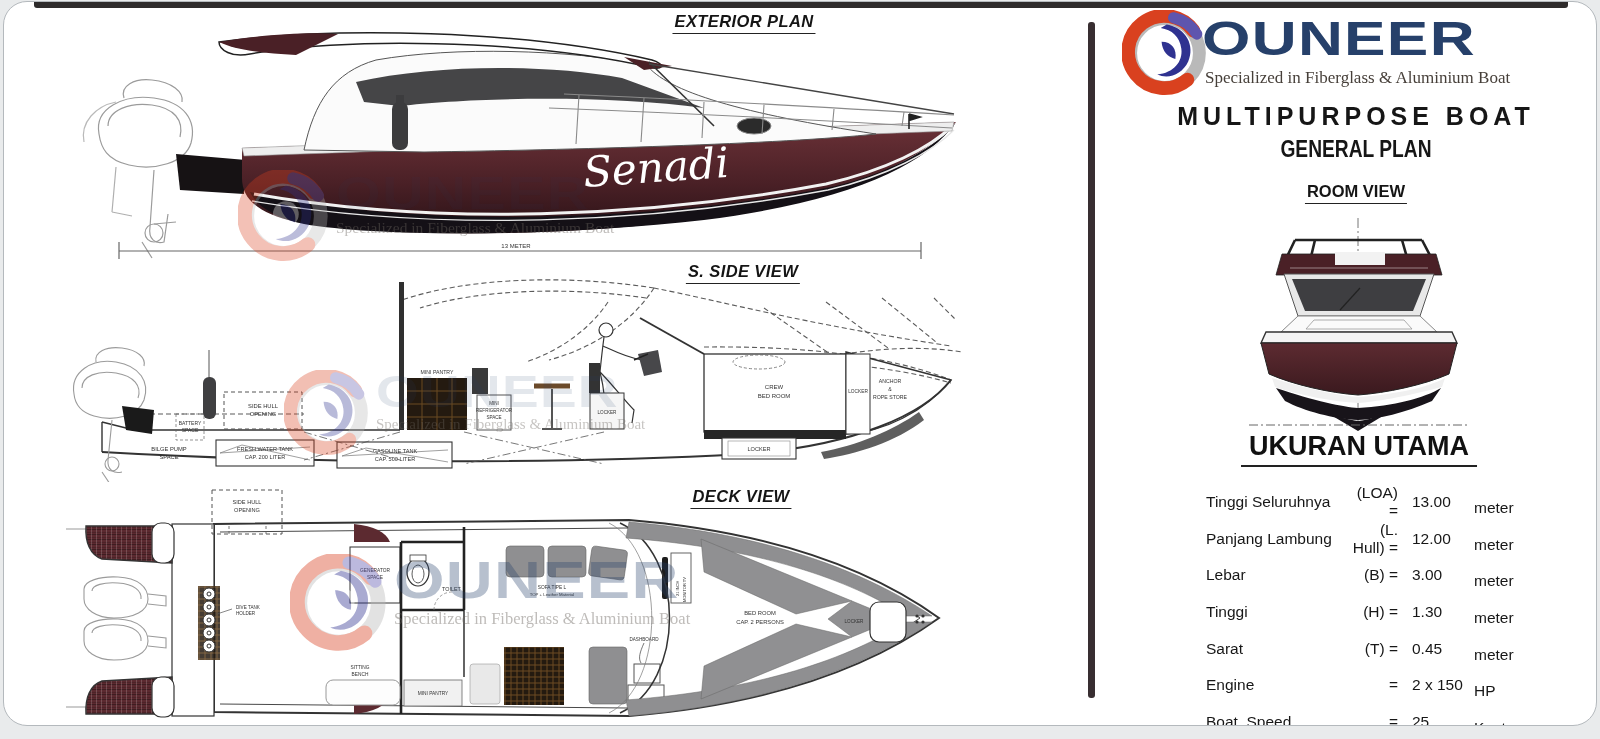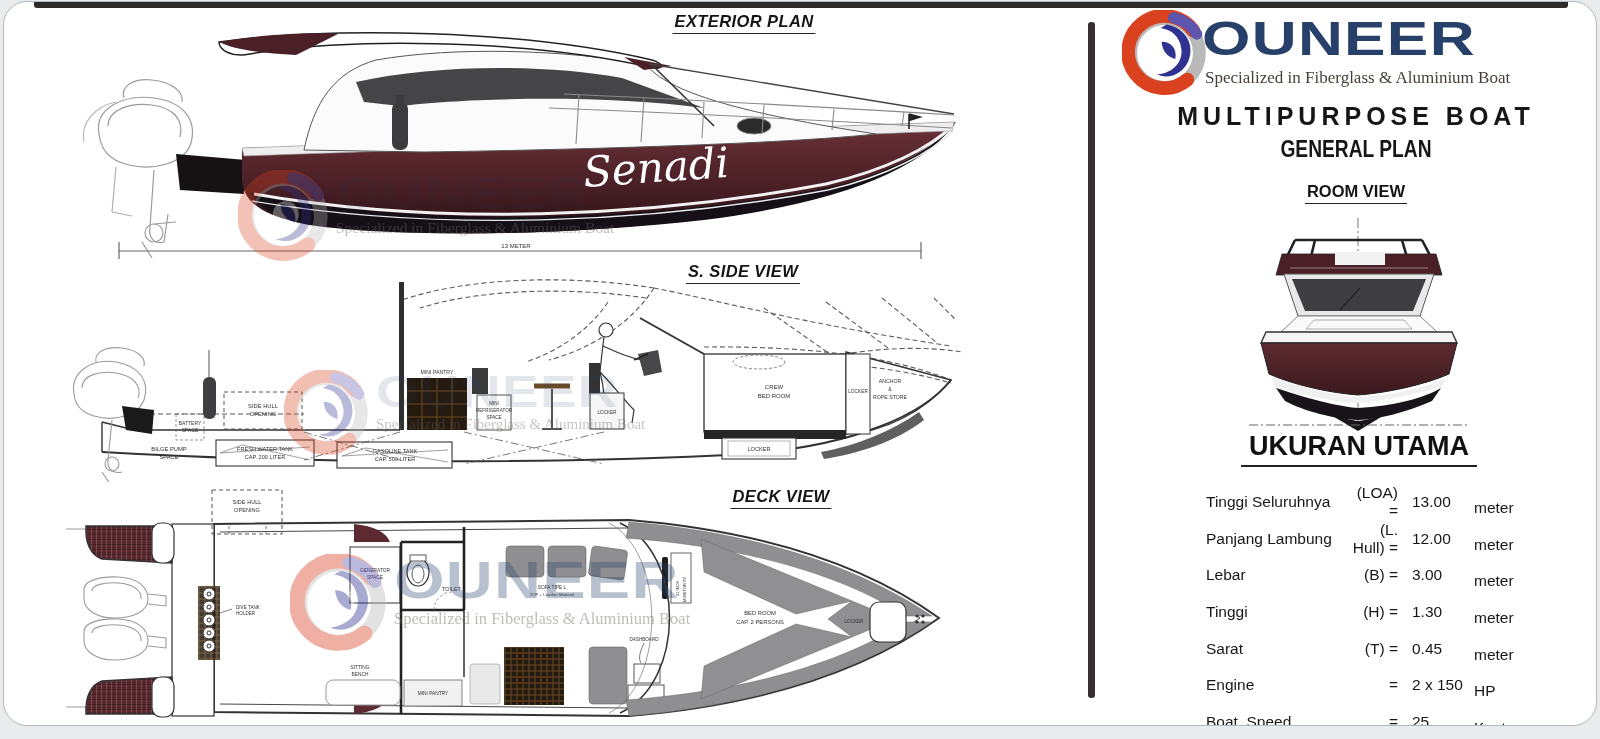--- a/index.html
+++ b/index.html
@@ -54,21 +54,21 @@
     </g>
   </defs>
 </svg>
 
 <div class="card">
   <div class="topstrip"></div>
   <div class="divider"></div>
 
   <div class="vtitle" style="left:740px;top:10px;">EXTERIOR PLAN</div>
   <div class="vtitle" style="left:739px;top:260px;">S. SIDE VIEW</div>
-  <div class="vtitle" style="left:737px;top:485px;margin-left:40px;">DECK VIEW</div>
+  <div class="vtitle" style="left:737px;top:485px;">DECK VIEW</div>
 
   <div class="wm" style="left:234px;top:168px;opacity:.5;z-index:6">
     <svg width="92" height="92" viewBox="0 0 100 100" style="position:static;opacity:.65">
         <use href="#swirl"></use>
       </svg>
     <div class="wm-txt">
       <div class="wm-brand" style="font-size:46px;opacity:.13">OUNEER</div>
       <div class="wm-tag" style="font-size:15.5px;margin-top:3px;opacity:.85">Specialized in Fiberglass &amp; Aluminium Boat</div>
     </div>
   </div>

